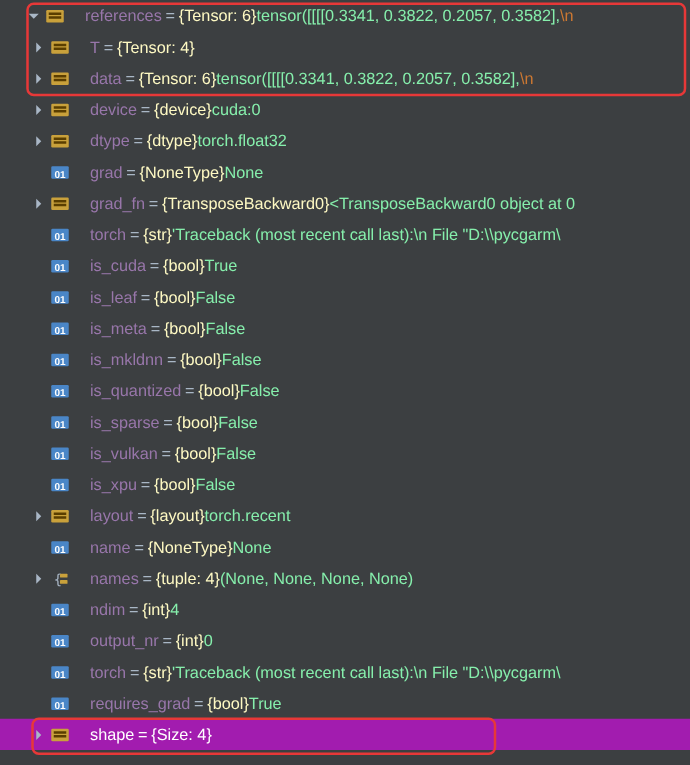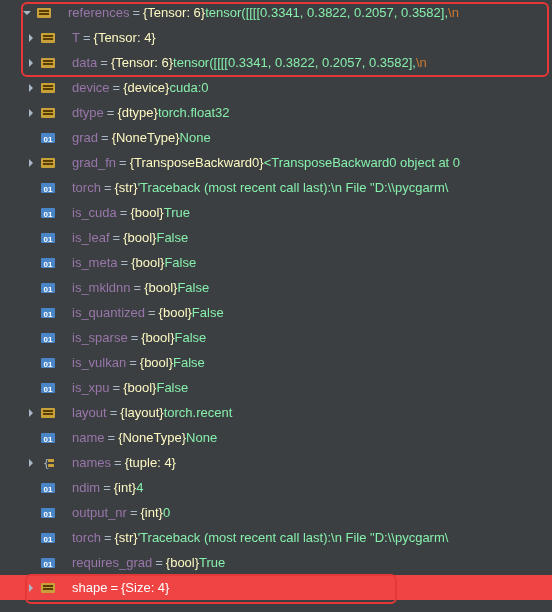--- a/index.html
+++ b/index.html
@@ -9,21 +9,21 @@
   .indent1{padding-left:24px}
   .tri{width:14px;height:14px;display:flex;align-items:center;justify-content:center;flex:none;margin-right:2px}
   .tri svg{display:block}
   .nochild{width:16px;flex:none}
   .ico{width:16px;height:16px;display:flex;align-items:flex-start;justify-content:center;flex:none;margin-right:16px}
   .varname{color:#9876aa}
   .eq{color:#a9b7c6;padding:0 3px}
   .typehint{color:#fef9c3}
   .val{color:#86efac}
   .esc{color:#cc7832;font-weight:normal}
-  .row.sel{background:#ef4444;color:#fff}
+  .row.sel{background:#a21caf;color:#fff}
   .row.sel .varname,.row.sel .eq,.row.sel .typehint,.row.sel .val{color:#fff}
   .hl-red{position:absolute;border:2px solid #e73838;border-radius:6px;pointer-events:none;box-sizing:border-box}
   .hl1{left:21px;top:2px;width:528px;height:75px}
   .hl2{left:25px;top:574px;width:372px;height:30px}
 </style>
 </head>
 <body>
 
 <div class="pane">
   <div id="rows">
@@ -325,20 +325,21 @@
           <svg width="16" height="16" viewBox="0 0 16 16">
             <text x="3" y="12" font-size="11" font-family="monospace" fill="#a9b7c6">{</text>
             <rect x="8" y="4" width="6" height="3" rx="0.5" fill="#c9a13b"></rect>
             <rect x="8" y="9" width="6" height="3" rx="0.5" fill="#c9a13b"></rect>
           </svg>
         </span>
         <span class="varname">names</span>
         <span class="eq"> = </span>
         <span class="typehint">{tuple: 4}</span>
         <span> </span>
+        <span class="val">(None, None, None, None)</span>
       </div>
       <div class="row indent1">
         <span class="nochild"></span>
         <span class="ico">
           <svg width="16" height="16" viewBox="0 0 16 16">
             <rect x="1" y="3" width="14" height="10" rx="1" fill="#4a86c7"></rect>
             <text x="8" y="12" text-anchor="middle" font-size="8" font-family="Arial" fill="#fff" font-weight="bold">01</text>
           </svg>
         </span>
         <span class="varname">ndim</span>

